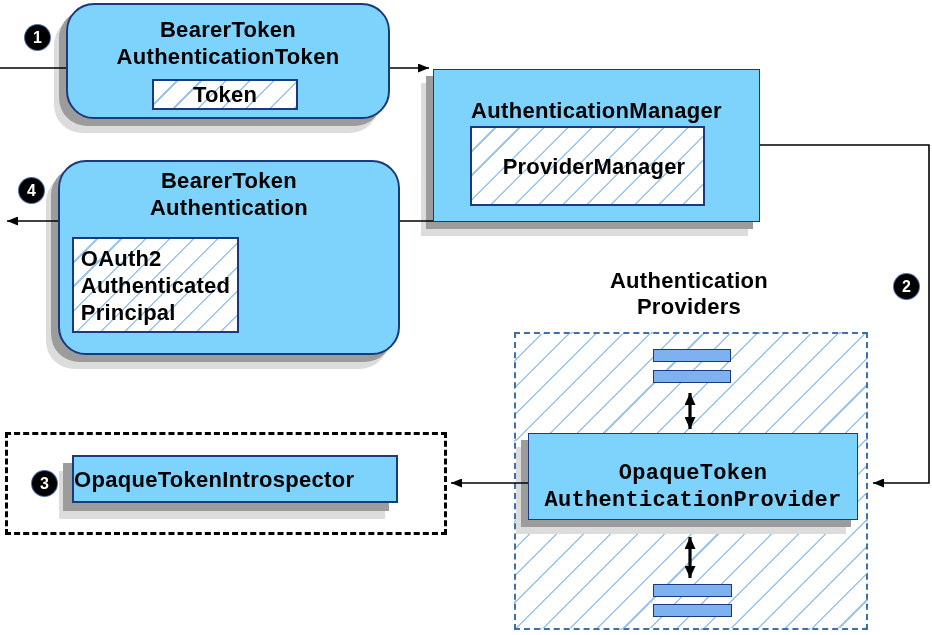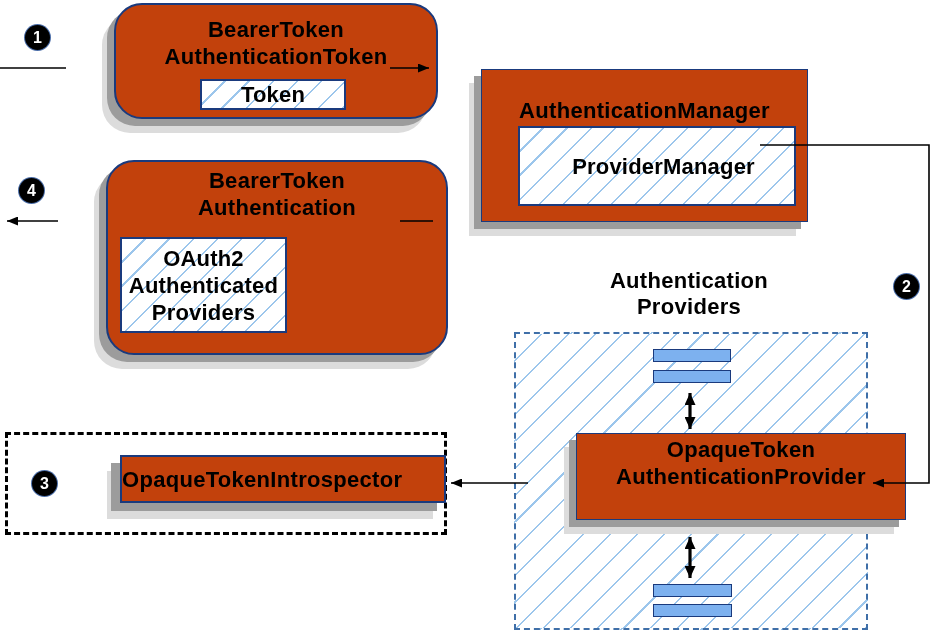--- a/index.html
+++ b/index.html
@@ -6,39 +6,38 @@
   #stage {
     position:relative; width:932px; height:635px; overflow:hidden;
     background:#ffffff;
     font-family:"Liberation Sans", sans-serif;
     font-weight:bold; color:#000;
   }
 
   
   .node {
     position:absolute; box-sizing:border-box;
-    background:#c2410c; border:2px solid #1a3a7d;
+    background:#7dd3fc; border:2px solid #1a3a7d;
     box-shadow:-7px 7px 0 #9c9c9c, -12px 14px 0 #dcdcdc;
     z-index:20;
-    margin-left:48px;
   }
   .rounded { border-radius:28px; }
   .node-title {
     text-align:center; font-size:22px; line-height:27px;
     letter-spacing:0.3px; white-space:pre-line;
   }
 
   
   .inner-box {
     position:absolute; box-sizing:border-box;
     border:2px solid #1a3a7d; background-color:#fff;
     background-image:repeating-linear-gradient(135deg,
       rgba(0,0,0,0) 0px, rgba(0,0,0,0) 15.5px, #9cc6ec 15.5px, #9cc6ec 17px);
     display:flex; align-items:center; justify-content:center;
-    text-align:center; font-size:22px; line-height:27px;
+    text-align:left; font-size:22px; line-height:27px;
     letter-spacing:0.2px; white-space:pre-line;
   }
 
   
   .providers-container {
     position:absolute; box-sizing:border-box; z-index:5;
     border:2px dashed #3f6fa8; background-color:#fff;
     background-image:repeating-linear-gradient(135deg,
       rgba(0,0,0,0) 0px, rgba(0,0,0,0) 17.5px, #9cc6ec 17.5px, #9cc6ec 19px);
   }
@@ -103,41 +102,41 @@
   <div class="badge" style="left:19px; top:178px;">4</div>
 
   <div class="node rounded" style="left:66px; top:3px; width:324px; height:116px;">
     <div class="node-title" style="padding-top:11px;">BearerToken
 AuthenticationToken</div>
     <div class="inner-box" style="left:84px; top:74px; width:146px; height:31px;">Token</div>
   </div>
 
   <div class="node" style="left:433px; top:69px; width:327px; height:153px; border-width:1.5px;">
     <div class="node-title" style="padding-top:27px;">AuthenticationManager</div>
-    <div class="inner-box" style="left:36px; top:56px; width:278px; height:80px;padding-left:13px;">ProviderManager</div>
+    <div class="inner-box" style="left:36px; top:56px; width:235px; height:80px;padding-left:13px;">ProviderManager</div>
   </div>
 
   <div class="node rounded" style="left:58px; top:160px; width:342px; height:195px;">
     <div class="node-title" style="padding-top:5px;">BearerToken
 Authentication</div>
     <div class="inner-box" style="left:12px; top:75px; width:167px; height:96px;">OAuth2
 Authenticated
-Providers</div>
+Principal</div>
   </div>
 
   <div class="section-label" style="left:560px; top:268px; width:258px;">Authentication
 Providers</div>
 
   <div class="providers-container" style="left:514px; top:332px; width:354px; height:298px;"></div>
 
   <div class="bar" style="left:653px; top:349px; width:78px; height:13px;"></div>
   <div class="bar" style="left:653px; top:370px; width:78px; height:13px;"></div>
 
   <div class="node" style="left:528px; top:433px; width:330px; height:87px; border-width:1.5px;">
-    <div class="node-title" style="padding-top:2px;">OpaqueToken
+    <div class="node-title" style="padding-top:26px;font-family:Liberation Mono, monospace;">OpaqueToken
 AuthenticationProvider</div>
   </div>
 
   <div class="bar" style="left:653px; top:584px; width:79px; height:13px;"></div>
   <div class="bar" style="left:653px; top:604px; width:79px; height:13px;"></div>
 
   <div class="introspector-container" style="left:5px; top:432px; width:442px; height:103px;"></div>
 
   <div class="node" style="left:72px; top:455px; width:326px; height:48px; border-width:2px;
               display:flex; align-items:center; 

